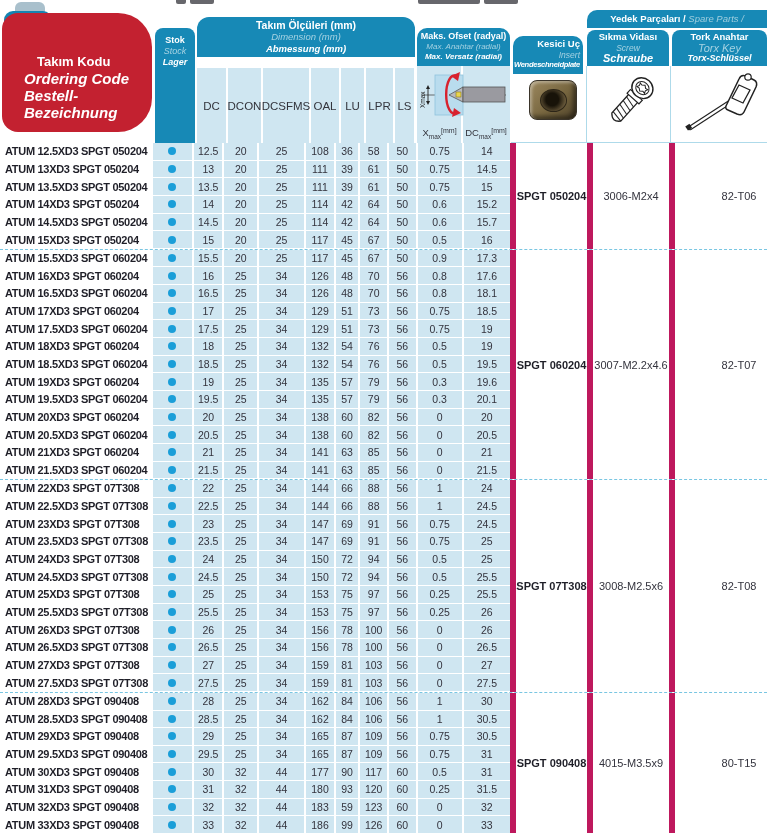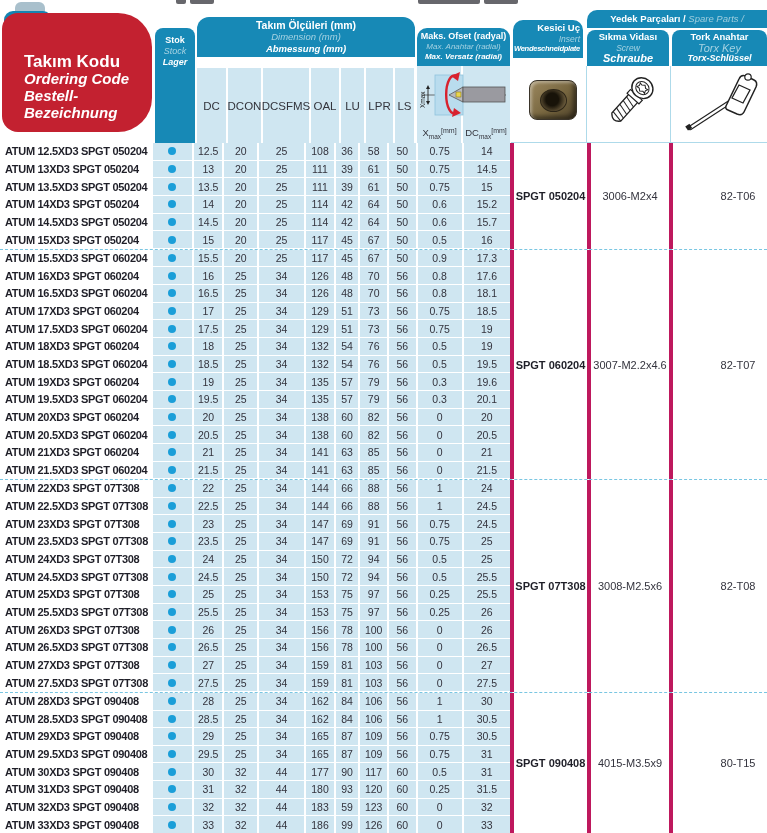--- a/index.html
+++ b/index.html
@@ -13,33 +13,33 @@
   .frag{position:absolute;top:0;height:4px;background:#4c4c52;opacity:.85;border-radius:0 0 2px 2px;}
   
   .tab-light{left:15px;top:2px;width:30px;height:24px;background:#a9c0cc;border-radius:6px;z-index:1;}
   .tab-blue{left:4px;top:11px;width:48px;height:37px;background:#1583b0;border-radius:9px;z-index:1;}
   
   .red-box{
     left:2px;top:13px;width:150px;height:119px;background:#c32130;z-index:2;
     border-radius:16px 34px 34px 16px;color:#fff;
     padding:40px 0 0 22px;box-sizing:border-box;
   }
-  .red-box .l1{font-size:17px;font-weight:bold;line-height:17px;}
+  .red-box .l1{font-size:13px;font-weight:bold;line-height:17px;margin-left:13px;}
   .red-box .l2,.red-box .l3{font-size:15px;font-weight:bold;font-style:italic;line-height:17px;}
   
   .teal{background:#1789b6;color:#fff;text-align:center;box-sizing:border-box;}
   .h-b{font-weight:bold;}
   .h-i{font-style:italic;color:#a5d2e2;}
   .h-bi{font-weight:bold;font-style:italic;}
   .stok-cell{left:155px;top:28px;width:40px;height:115px;border-radius:8px 8px 0 0;padding-top:7px;font-size:9px;line-height:11px;}
   .dim-band{left:197px;top:17px;width:218px;height:40px;border-radius:12px 12px 0 0;padding-top:2px;font-size:10.5px;line-height:12px;}
   .dim-band .h-i,.dim-band .h-bi{font-size:9.5px;}
   .offset-band{left:417px;top:28px;width:93px;height:38px;border-radius:10px 10px 0 0;padding-top:3px;font-size:9px;line-height:10.5px;}
   .offset-band .h-i,.offset-band .h-bi{font-size:8px;}
-  .kesici-band{left:513px;top:20px;width:70px;height:38px;border-radius:10px 10px 0 0;padding:3px 3px 0 0;font-size:9.5px;line-height:10.5px;text-align:right;}
+  .kesici-band{left:513px;top:36px;width:70px;height:38px;border-radius:10px 10px 0 0;padding:3px 3px 0 0;font-size:9.5px;line-height:10.5px;text-align:right;}
   .kesici-band .h-i{font-size:8.5px;}
   .kesici-band .h-bi{font-size:7.6px;letter-spacing:-.3px;}
   .yedek-band{left:587px;top:10px;width:180px;height:18px;border-radius:10px 0 0 0;font-size:9.5px;line-height:18px;}
   .yedek-band .h-i{color:#9fcede;}
   .screw-band{left:587px;top:30px;width:82px;height:36px;border-radius:8px 8px 0 0;padding-top:2px;font-size:9.5px;line-height:10.5px;}
   .screw-band .h-i{font-size:8.5px;}
   .screw-band .h-bi{font-size:11px;}
   .torx-band{left:672px;top:30px;width:95px;height:36px;border-radius:8px 8px 0 0;padding-top:2px;font-size:9.5px;line-height:10.5px;}
   .torx-band .h-i{font-size:11px;}
   .torx-band .h-bi{font-size:9px;}
@@ -73,21 +73,21 @@
   .rows{width:510px;}
   .row{display:flex;height:16.65px;margin-bottom:1px;}
   .cell{background:#cfe6f1;margin-left:2px;display:flex;align-items:center;justify-content:center;
     font-size:10.5px;color:#33333d;}
   .c-code{background:#fff;margin-left:0;width:152px;justify-content:flex-start;padding-left:5px;box-sizing:border-box;
     font-weight:bold;font-size:11px;color:#1f1f28;letter-spacing:-.3px;white-space:nowrap;}
   .c-stock{width:40px;margin-left:3px;}
   .dot{width:8px;height:8px;border-radius:50%;background:#1a9ed8;}
   .c-dc{width:29px;} .c-dcon{width:33px;} .c-dcsfms{width:46px;} .c-oal{width:28px;}
   .c-lu{width:23px;} .c-lpr{width:27px;} .c-ls{width:27px;} .c-xmax{width:45px;} .c-dcmax{width:47px;}
-  .gcell{display:flex;align-items:center;justify-content:center;border-left:4px solid #be185d;
+  .gcell{display:flex;align-items:center;justify-content:center;border-left:6px solid #be185d;
     box-sizing:border-box;font-size:11px;color:#33333d;background:#fff;}
   .g-insert{width:77px;font-weight:bold;color:#1f1f28;}
   .g-screw{width:82px;}
   .g-torx{width:98px;padding-left:36px;}
 </style>
 </head>
 <body>
 
 <div id="canvas">
 

